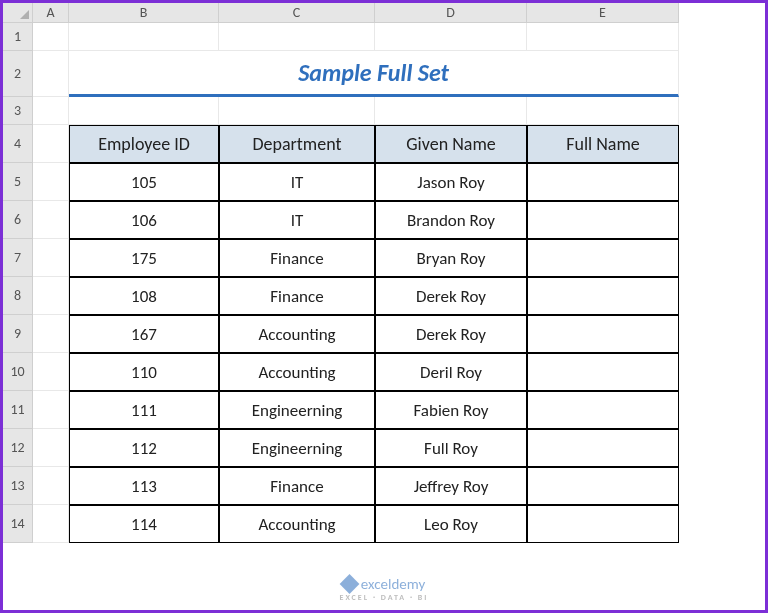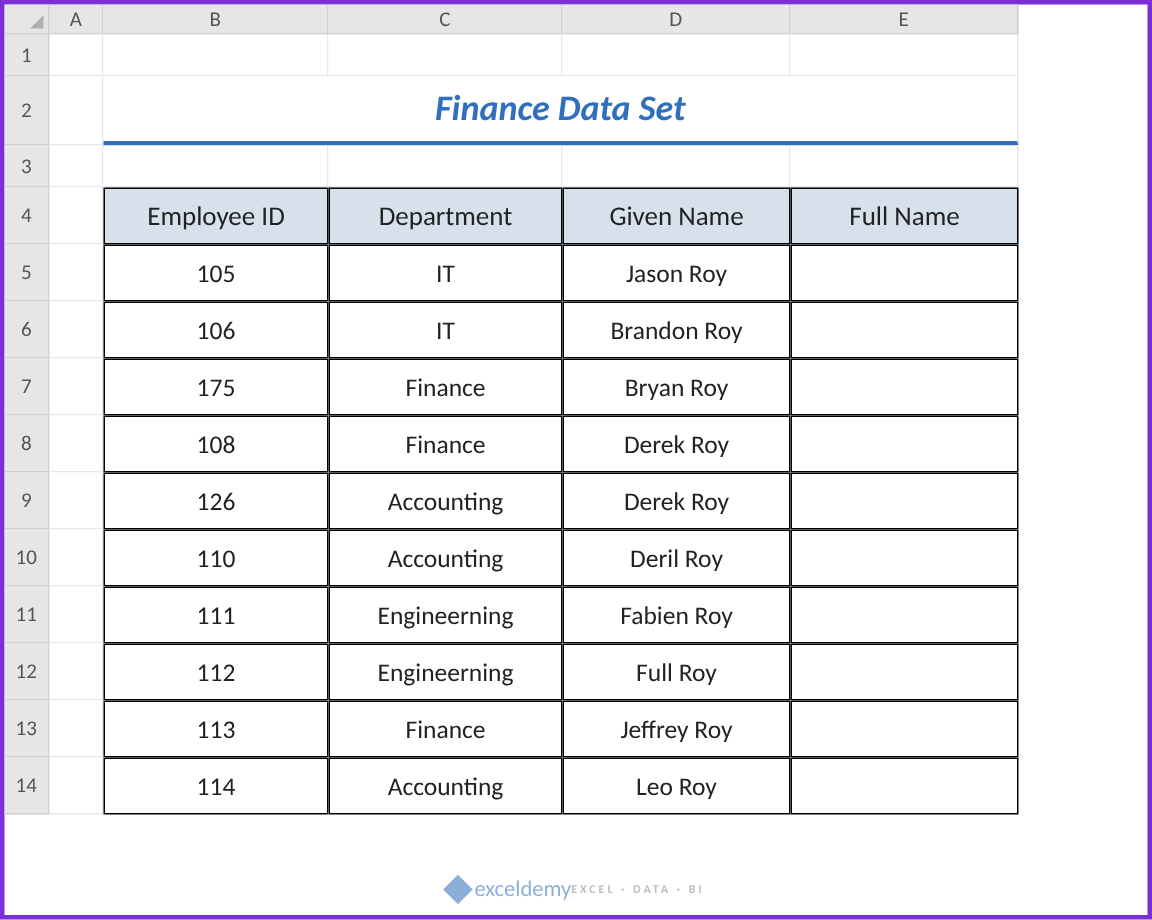--- a/index.html
+++ b/index.html
@@ -103,21 +103,21 @@
   .tcell {
     border: 1px solid #000;
     font-size: 17px;
   }
   .watermark {
     position: absolute;
     bottom: 8px;
     left: 50%;
     transform: translateX(-50%);
     display: flex;
-    flex-direction: row;
+    flex-direction: column;
     align-items: center;
     opacity: 0.55;
     pointer-events: none;
     justify-content: flex-end;
   }
   .wm-top {
     display: flex;
     align-items: center;
     gap: 4px;
   }
@@ -159,21 +159,21 @@
     <div class="cell col-A r1"></div>
     <div class="cell col-B r1"></div>
     <div class="cell col-C r1"></div>
     <div class="cell col-D r1"></div>
     <div class="cell col-E r1"></div>
   </div>
 
   <div class="body-row r2">
     <div class="row-header r2">2</div>
     <div class="cell col-A r2"></div>
-    <div class="cell title-cell r2" style="width:610px">Finance Data Set</div>
+    <div class="cell title-cell r2" style="width:610px">Sample Full Set</div>
   </div>
 
   <div class="body-row r3">
     <div class="row-header r3">3</div>
     <div class="cell col-A r3"></div>
     <div class="cell col-B r3"></div>
     <div class="cell col-C r3"></div>
     <div class="cell col-D r3"></div>
     <div class="cell col-E r3"></div>
   </div>
@@ -216,21 +216,21 @@
         <div class="row-header rData">8</div>
         <div class="cell col-A rData"></div>
         <div class="cell tcell col-B rData">108</div>
         <div class="cell tcell col-C rData">Finance</div>
         <div class="cell tcell col-D rData">Derek Roy</div>
         <div class="cell tcell col-E rData"></div>
       </div>
       <div class="body-row rData">
         <div class="row-header rData">9</div>
         <div class="cell col-A rData"></div>
-        <div class="cell tcell col-B rData">126</div>
+        <div class="cell tcell col-B rData">167</div>
         <div class="cell tcell col-C rData">Accounting</div>
         <div class="cell tcell col-D rData">Derek Roy</div>
         <div class="cell tcell col-E rData"></div>
       </div>
       <div class="body-row rData">
         <div class="row-header rData">10</div>
         <div class="cell col-A rData"></div>
         <div class="cell tcell col-B rData">110</div>
         <div class="cell tcell col-C rData">Accounting</div>
         <div class="cell tcell col-D rData">Deril Roy</div>

